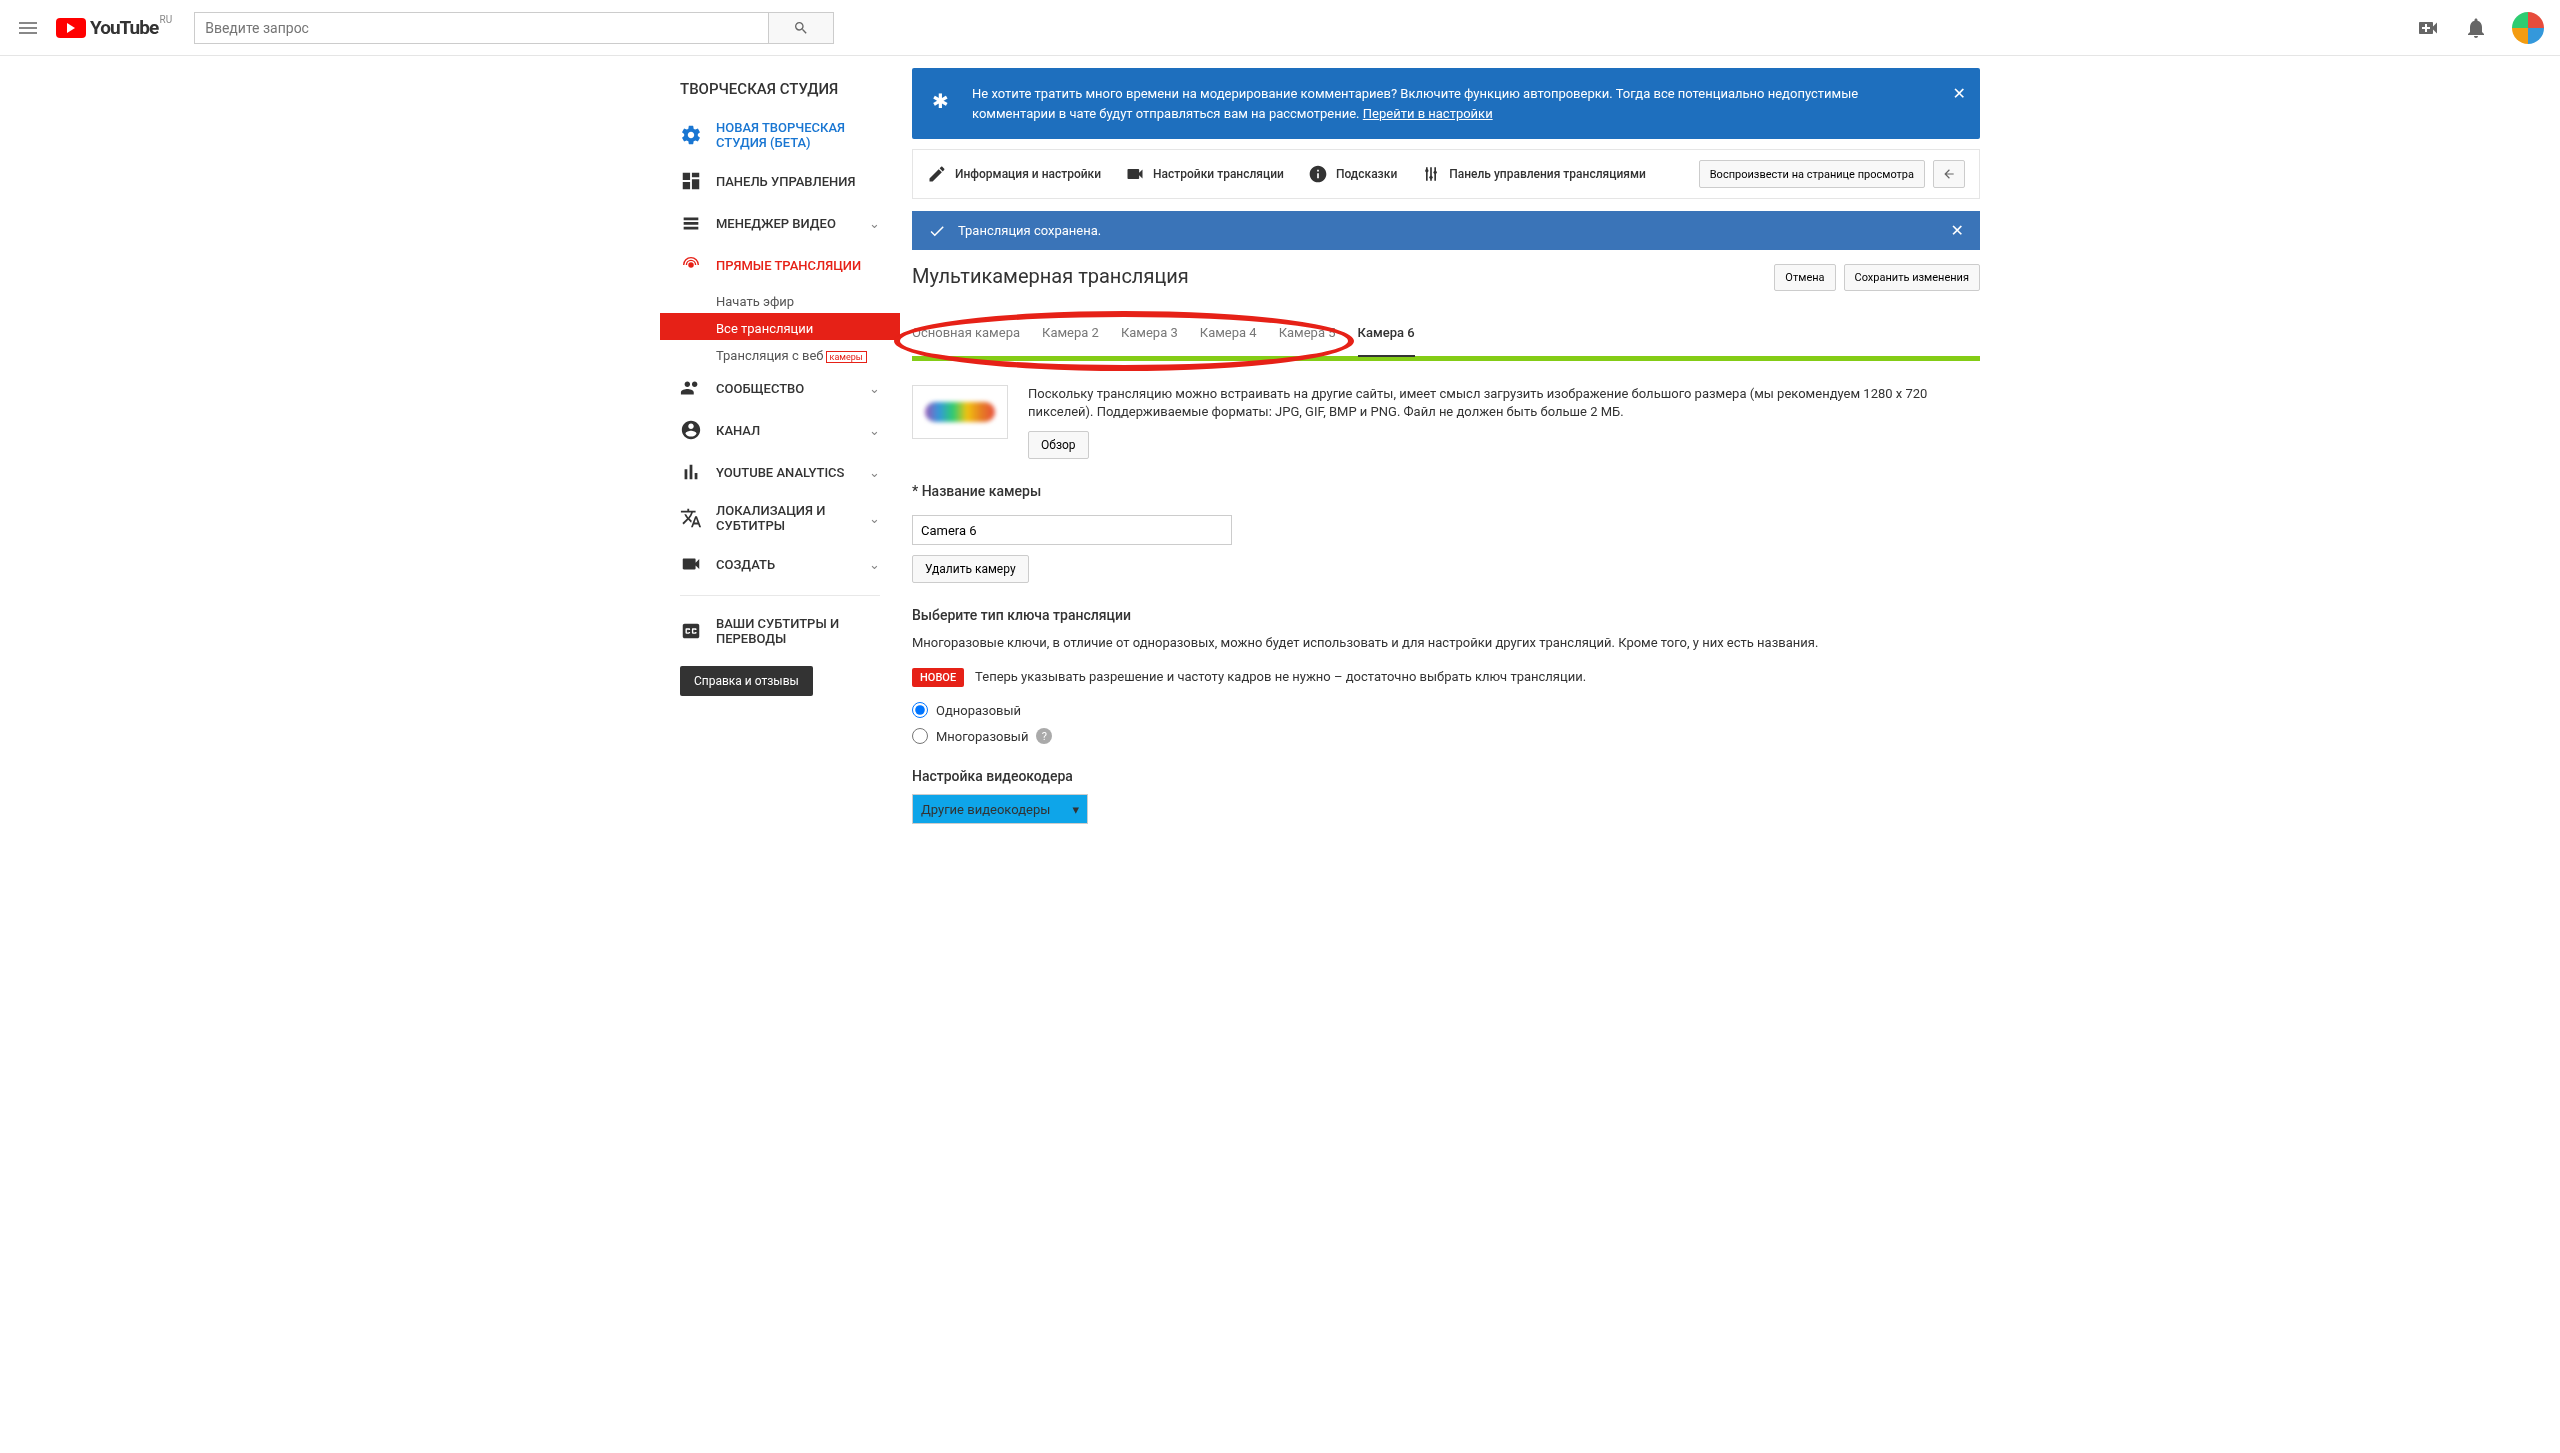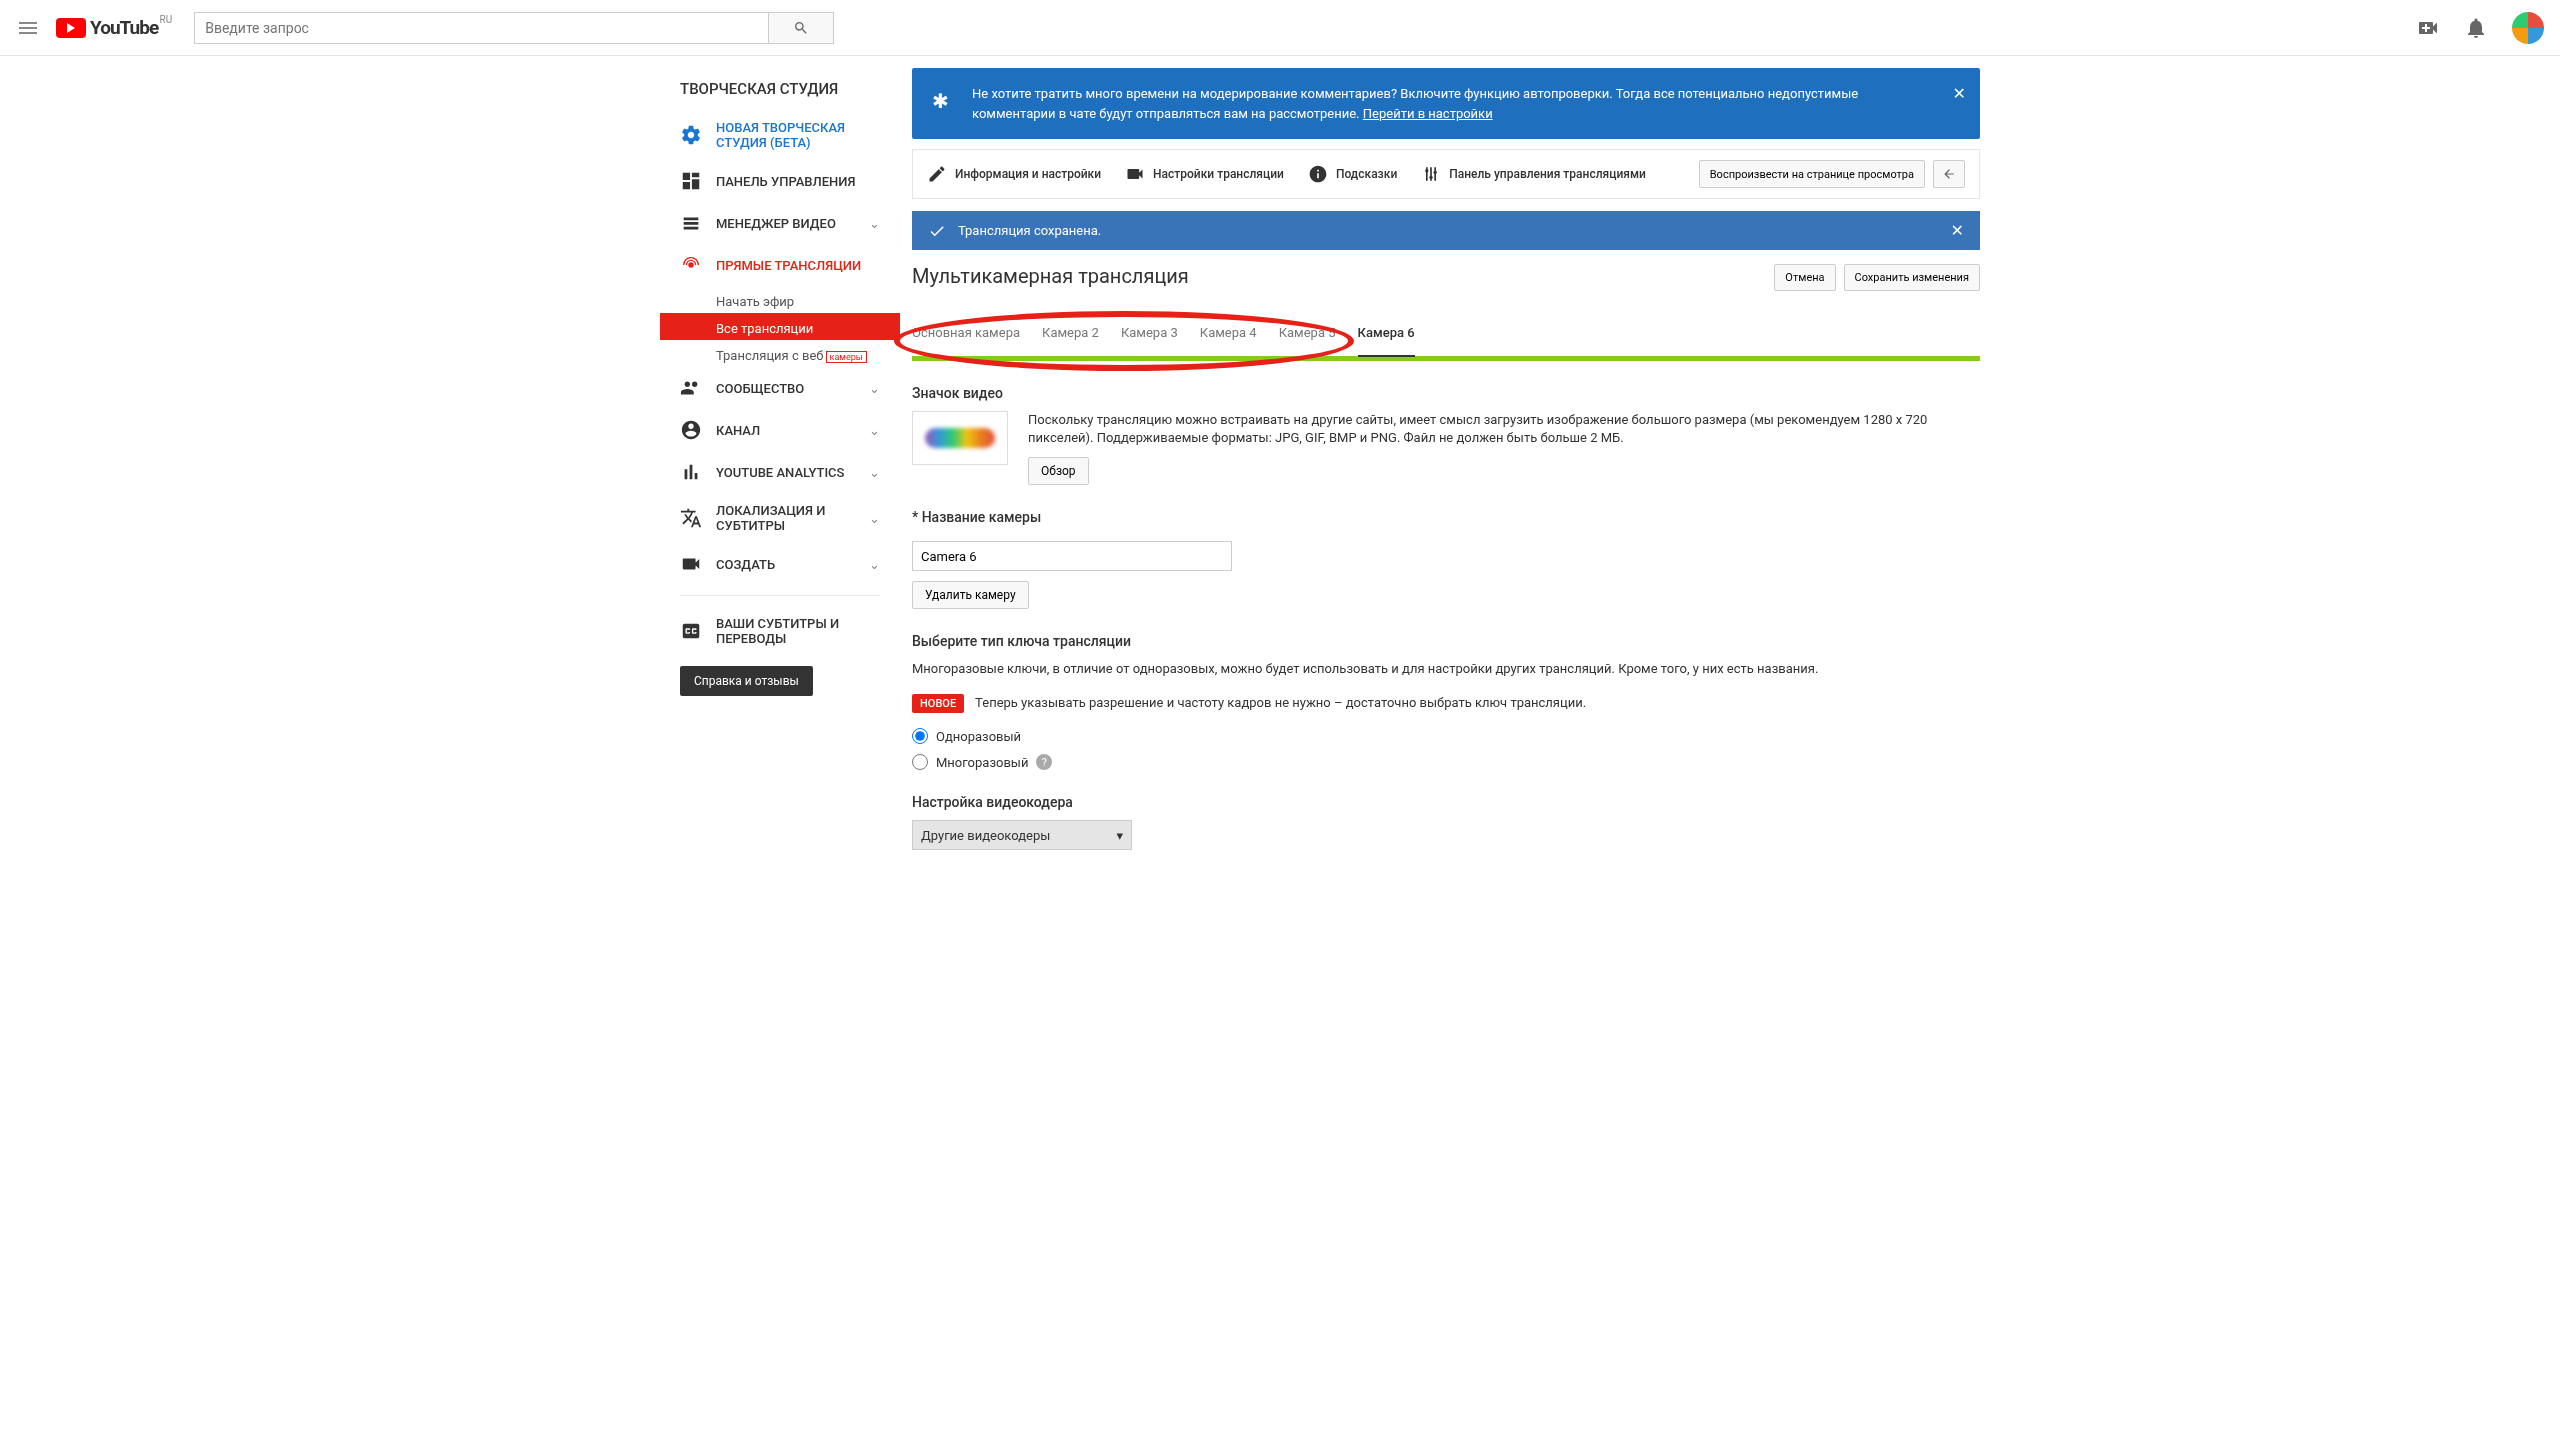--- a/index.html
+++ b/index.html
@@ -58,21 +58,21 @@
 .thumb { width: 96px; height: 54px; background: #fff; border: 1px solid #ddd; display: flex; align-items: center; justify-content: center; position: relative; }
 .thumb::before { content: ""; width: 70px; height: 20px; background: linear-gradient(90deg, #9b59b6, #3498db, #2ecc71, #f1c40f, #e67e22, #e74c3c); border-radius: 10px; filter: blur(2px); }
 .thumb-text { font-size: 13px; line-height: 1.4; flex: 1; }
 .text-input { width: 320px; height: 30px; border: 1px solid #ccc; padding: 0 8px; font-size: 13px; margin-top: 6px; }
 .btn-sm { border: 1px solid #ccc; background: #f8f8f8; padding: 6px 12px; font-size: 12px; cursor: pointer; margin-top: 10px; border-radius: 2px; }
 .body-text { font-size: 13px; line-height: 1.5; margin-top: 8px; }
 .badge-new { background: #e62117; color: #fff; font-size: 11px; font-weight: 500; padding: 3px 8px; border-radius: 2px; margin-right: 8px; }
 .radio-row { display: flex; align-items: center; gap: 8px; margin-top: 10px; }
 .radio-row input { width: 16px; height: 16px; }
 .help-icon { width: 16px; height: 16px; background: #aaa; color: #fff; border-radius: 50%; display: inline-flex; align-items: center; justify-content: center; font-size: 11px; }
-.select { width: 220px; height: 30px; border: 1px solid #ccc; background: #e5e5e5; padding: 0 8px; display: flex; align-items: center; justify-content: space-between; cursor: pointer; margin-top: 10px; }
+.select { width: 176px; height: 30px; border: 1px solid #ccc; background: #0ea5e9; padding: 0 8px; display: flex; align-items: center; justify-content: space-between; cursor: pointer; margin-top: 10px; }
 .ol { margin-left: 40px; margin-top: 14px; }
 .ol li { margin-bottom: 16px; }
 .ol .step-title { font-weight: 500; font-size: 13px; }
 .ol .step-sub { color: #666; font-size: 12px; margin-top: 2px; }
 .ol .step-link { color: #1976d2; font-size: 12px; }
 .arrow-annotation { position: absolute; right: 190px; top: 840px; pointer-events: none; }
 .main-rel { position: relative; }
 </style>
 </head>
 <body>
@@ -253,21 +253,20 @@
           <div class="tab">Камера 2</div>
           <div class="tab">Камера 3</div>
           <div class="tab">Камера 4</div>
           <div class="tab">Камера 5</div>
           <div class="tab active">Камера 6</div>
         </div>
       <div class="circle-annotation"></div>
     </div>
 
     <div class="section">
-      <div class="section-title">Значок видео</div>
       <div class="thumb-row">
         <div class="thumb"></div>
         <div class="thumb-text">
           <div>Поскольку трансляцию можно встраивать на другие сайты, имеет смысл загрузить изображение большого размера (мы рекомендуем 1280 x 720 пикселей). Поддерживаемые форматы: JPG, GIF, BMP и PNG. Файл не должен быть больше 2 МБ.</div>
           <button class="btn-sm">Обзор</button>
         </div>
       </div>
     </div>
 
     <div class="section">

